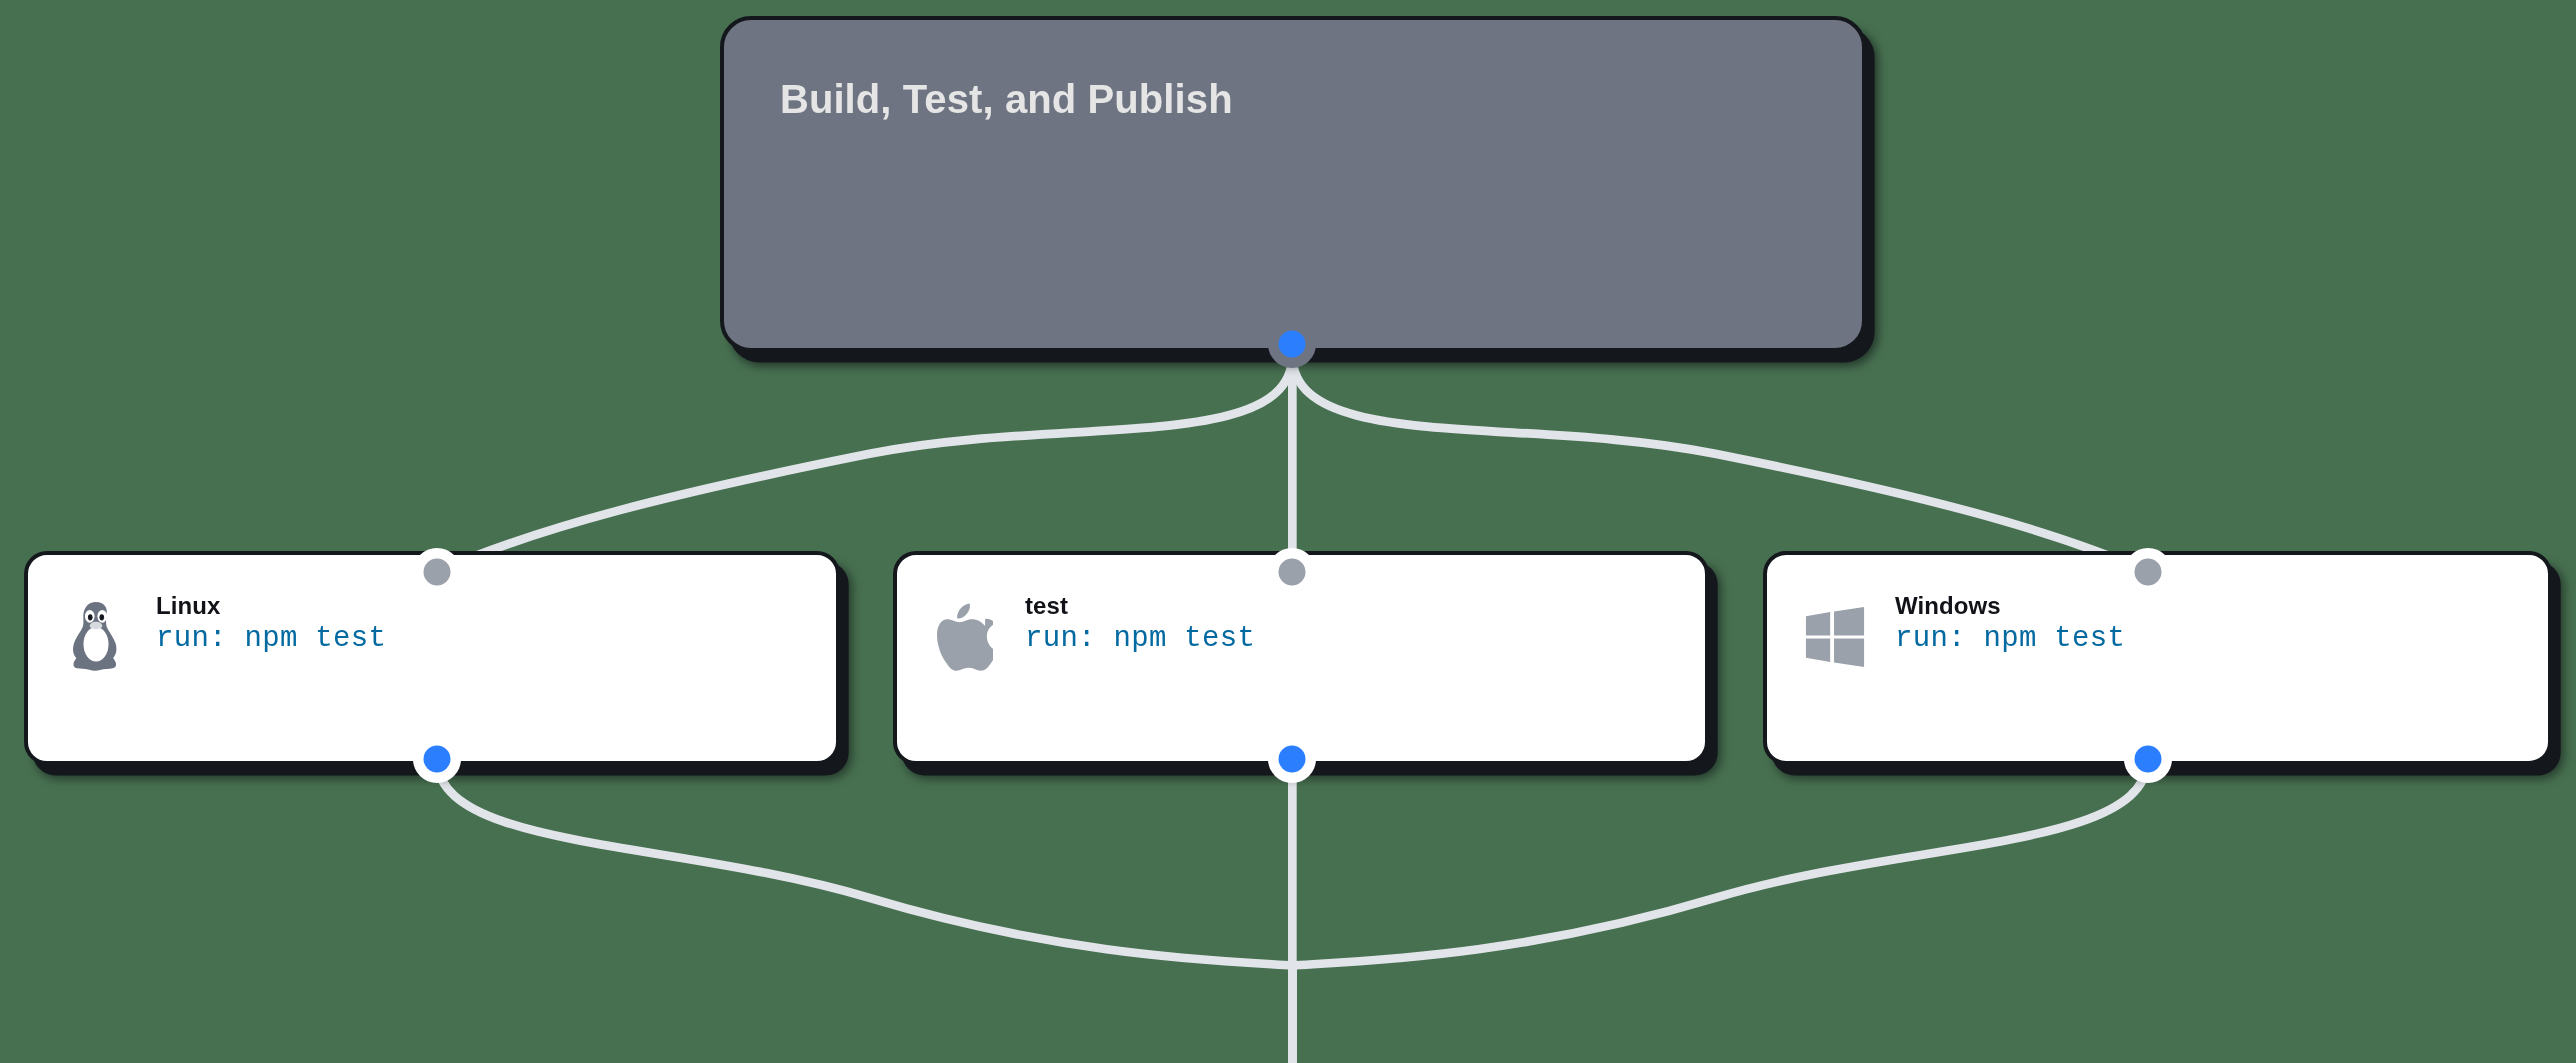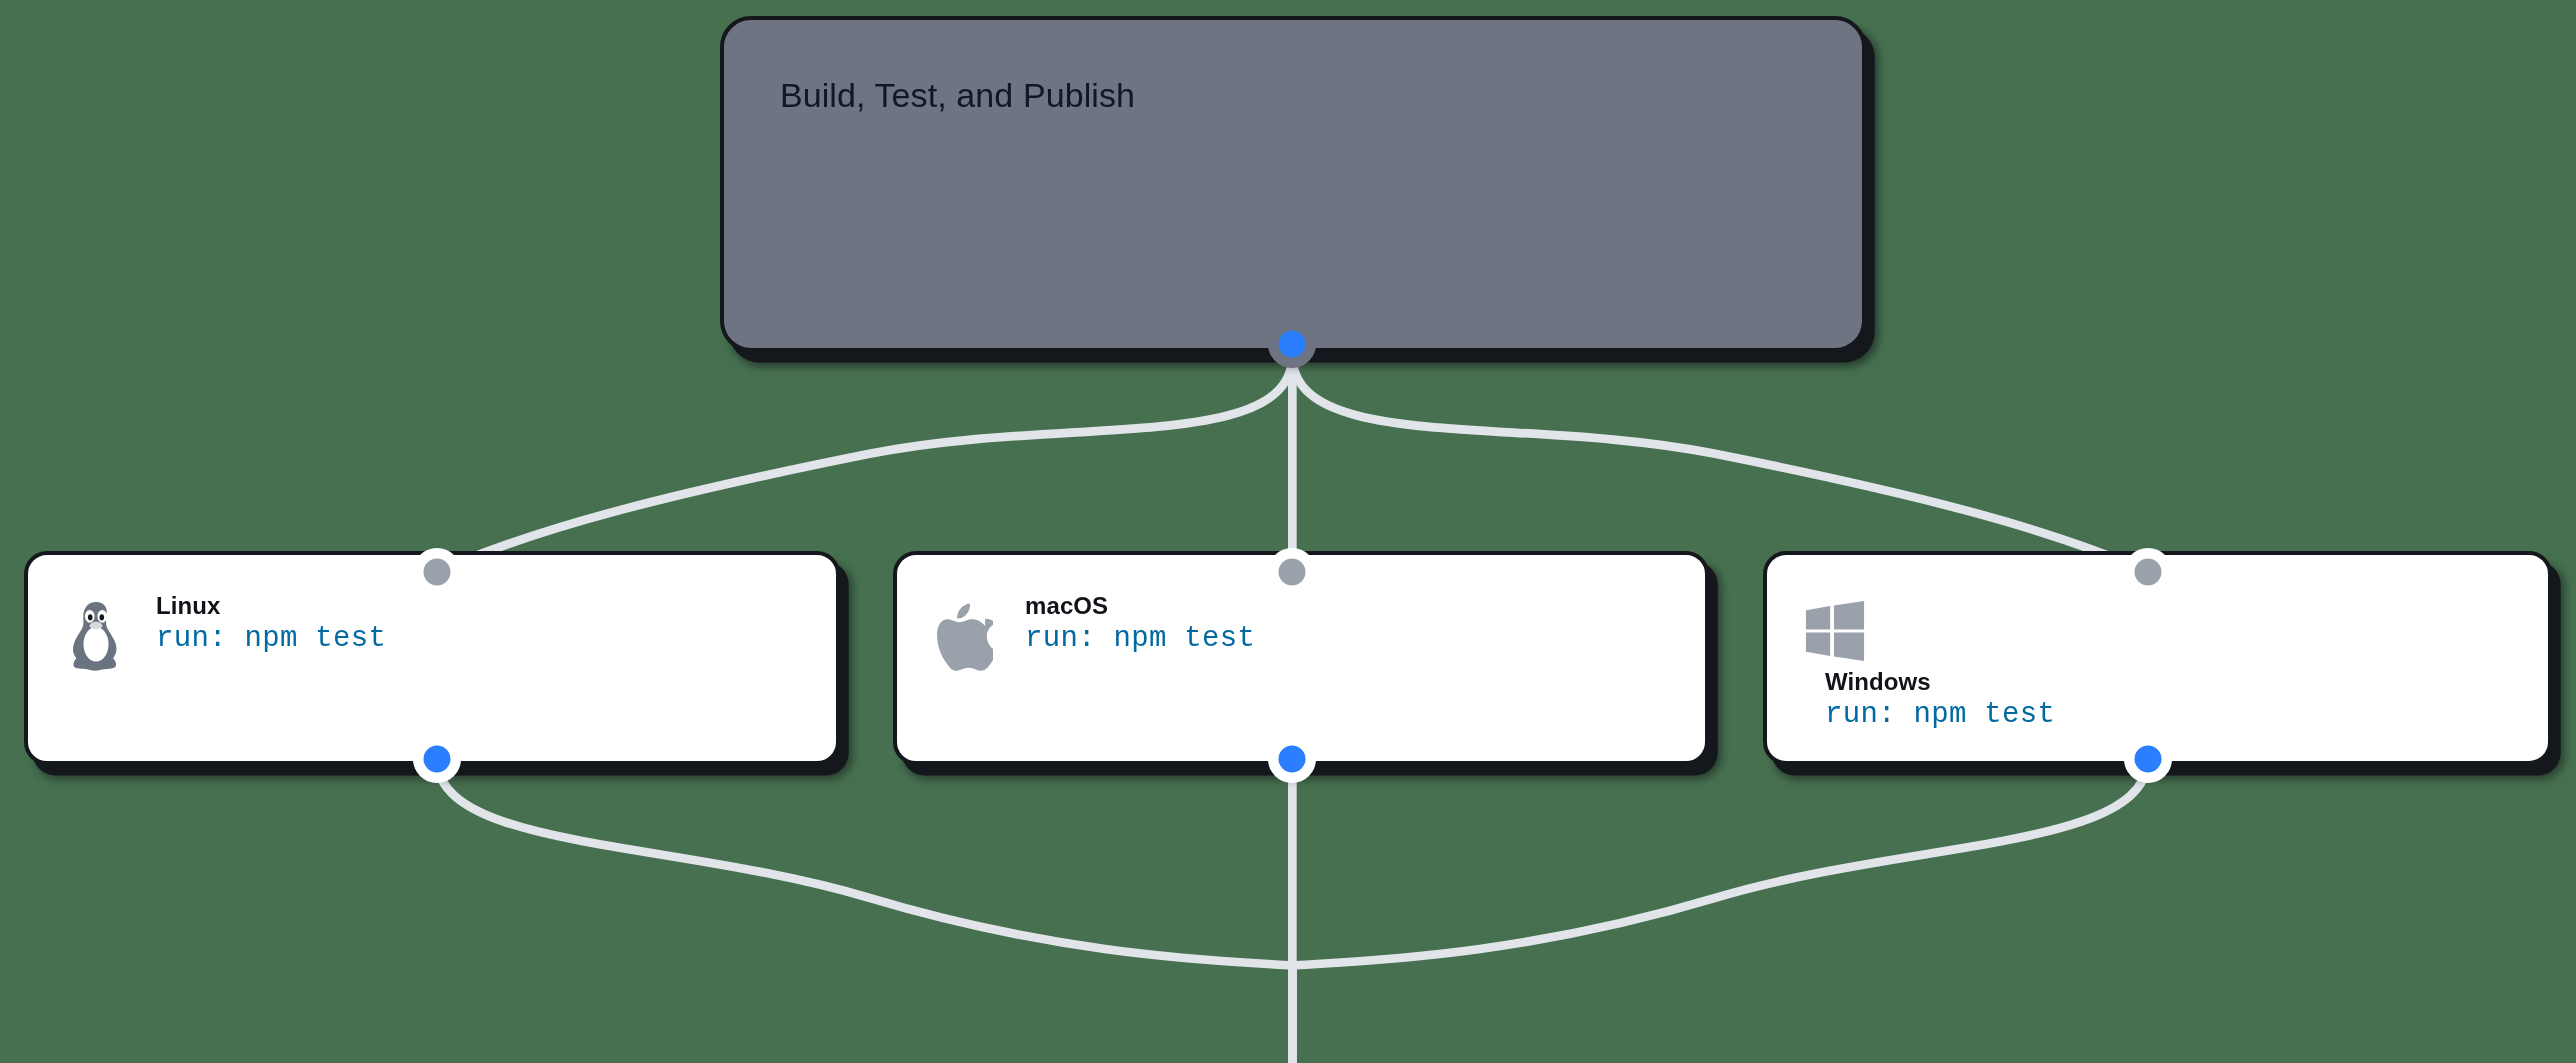--- a/index.html
+++ b/index.html
@@ -20,21 +20,21 @@
   
   .trigger{
     left:720px;top:15.5px;width:1146px;height:336px;
     background:#6e7482;
     border:4.8px solid #14171c;
     border-radius:31px;
     box-shadow:8.7px 10.6px 0 0 #14171c, 11.6px 13.5px 9.7px 0 rgba(5,8,12,.55);
     padding:44px 54px 0 54px;
   }
   .trigger-title{
-    color:#0f172a;font-size:34px;line-height:1.1;font-weight:400;
+    color:#e5e5e5;font-size:40px;line-height:1.1;font-weight:700;
     letter-spacing:0.1px;margin:13.5px 0 0 1.9px;
   }
   .badge{
     display:inline-flex;align-items:center;
     margin-top:25px;margin-left:1.9px;
     border:1.9px solid #8d93a0;
     border-radius:965px;
     padding:12.6px 29px 14.5px 29px;
     font-family:"Liberation Mono","DejaVu Sans Mono",monospace;
     font-size:30px;line-height:1;
@@ -129,26 +129,26 @@
   <div class="card" style="left:893px;width:816px;">
     <div class="card-icon">
       <svg width="56" height="70" viewBox="0 0 58 72" aria-hidden="true">
         <g fill="#9aa1ab">
           <path d="M33.9 1.2c-3.4 .4 -7.4 2.6 -9.7 5.5 -2.1 2.6 -3.8 6.4 -3.3 10.1 3.8 .3 7.7 -1.9 10 -4.9 2.2 -2.8 3.9 -6.6 3 -10.7z"></path>
           <path d="M46.8 24.6c-3.5 -4.4 -8.5 -7 -13.2 -7 -6.2 0 -8.8 3 -13.1 3 -4.5 0 -7.9 -3 -13.2 -3C2.3 17.6 -3 23.3 -3 33.6c0 9.8 3.6 20.2 8.1 26.9 3.8 5.8 7.2 10.5 12 10.5 4.7 0 6.8 -3.1 12.8 -3.1 6.1 0 7.5 3.1 12.7 3.1 4.9 0 8.1 -4.4 11.7 -10.1 2.6 -4.2 3.9 -7.9 4.8 -10.4 -12.6 -4.8 -14.6 -22.7 -1.5 -28.6 -2.4 -3 -5.8 -4.7 -10.8 -4.7z" transform="translate(3,0)"></path>
         </g>
       </svg>
     </div>
     <div class="card-body">
-      <div class="card-title">macOS</div>
+      <div class="card-title">test</div>
       <div class="card-sub">run: npm test</div>
     </div>
   </div>
 
-  <div class="card" style="left:1763px;width:789px;flex-direction:column;">
+  <div class="card" style="left:1763px;width:789px;">
     <div class="card-icon">
       <svg width="62" height="62" viewBox="0 0 64 64" aria-hidden="true">
         <g fill="#9aa1ab">
           <path d="M2 10.5 L27 6.3 L27 30.4 L2 30.4 Z"></path>
           <path d="M31 5.6 L62 1 L62 30.4 L31 30.4 Z"></path>
           <path d="M2 33.6 L27 33.6 L27 57.7 L2 53.5 Z"></path>
           <path d="M31 33.6 L62 33.6 L62 63 L31 58.4 Z"></path>
         </g>
       </svg>
     </div>

